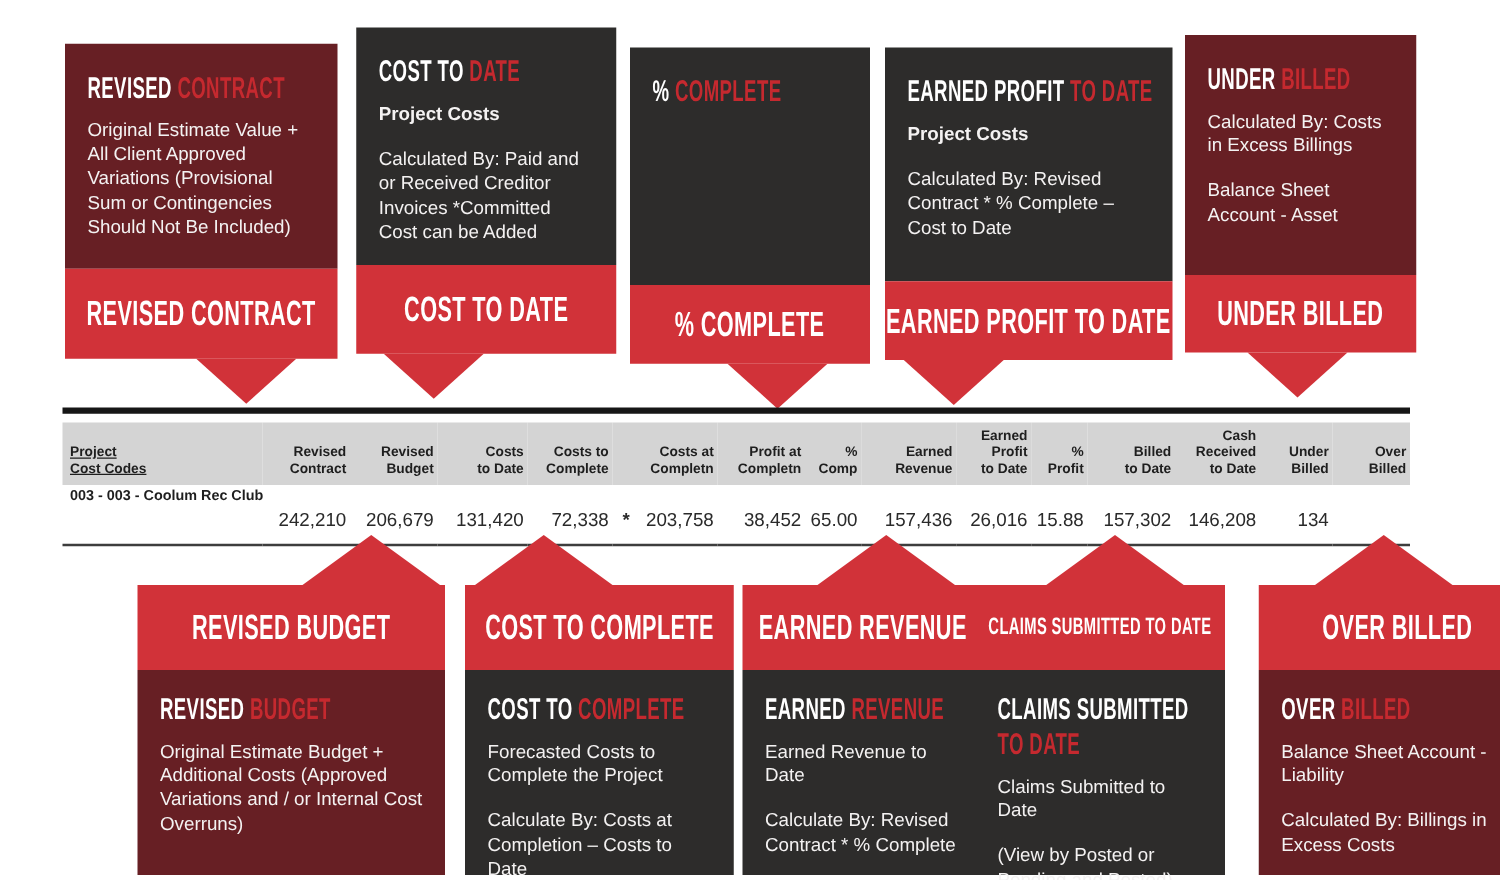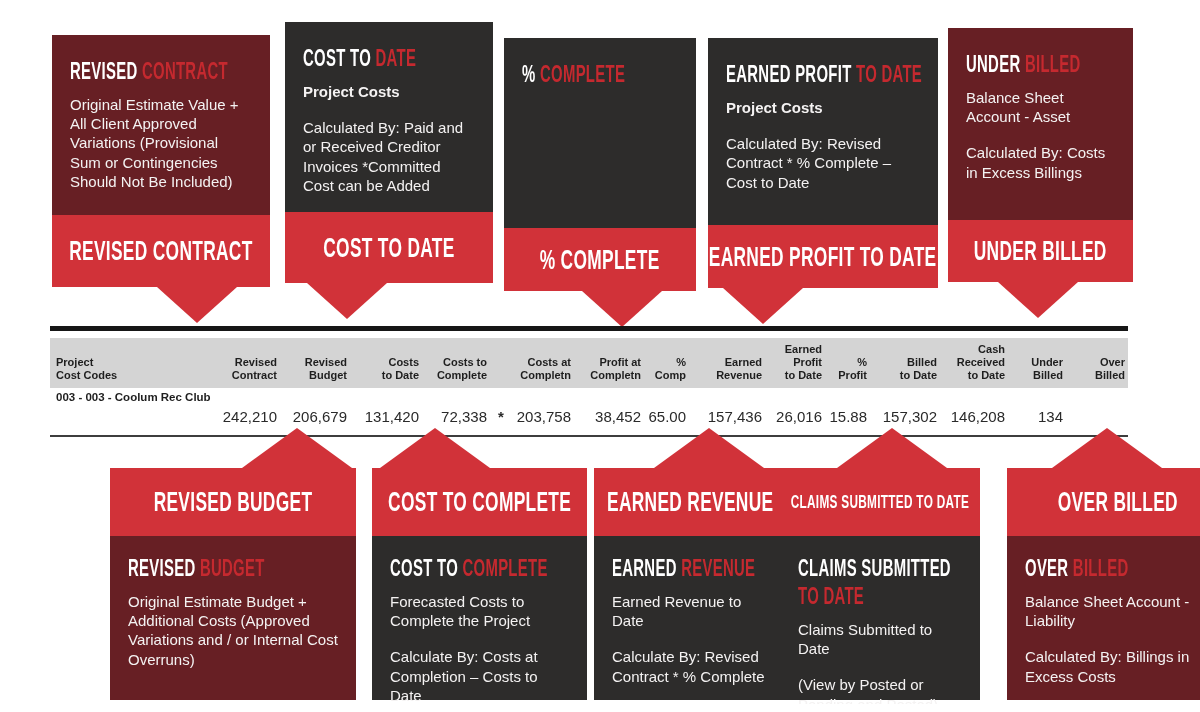--- a/index.html
+++ b/index.html
@@ -74,21 +74,21 @@
   #table-wrap{position:absolute;left:18px;top:326px;width:1078px;}
   #top-bar{height:5px;background:#161616;margin-bottom:7px;}
   table.wip{
     width:1078px;border-collapse:collapse;table-layout:fixed;
     font-size:11px;color:#1e1e1e;
   }
   table.wip th{
     background:var(--header-bg);font-weight:bold;vertical-align:bottom;
     text-align:right;padding:5px 3px 5px 3px;white-space:pre-line;line-height:1.2;
   }
-  table.wip th.first{text-align:left;padding-left:6px;}
+  table.wip th.first{text-align:left;padding-left:6px;text-decoration:underline;}
   tr.group td{font-weight:bold;font-size:11.5px;text-align:left;padding:3px 0 2px 6px;}
   tr.data td{
     text-align:right;padding:3px 3px 10px 3px;font-size:15px;color:#2a2a2a;
     border-bottom:2px solid #3d3d3d;
   }
   tr.data td.star{text-align:center;font-weight:bold;}
 </style>
 </head>
 <body>
 
@@ -135,22 +135,22 @@
     </div>
     <div class="banner">
       <span class="banner-inner">EARNED PROFIT TO DATE</span>
       <span class="arrow-down"></span>
     </div>
   </div>
 
   <div class="callout top t5 theme-maroon">
     <div class="panel">
       <div class="title"><span class="title-inner"><span class="t-white">UNDER </span><span class="t-red">BILLED</span></span></div>
+      <p class="body">Calculated By: Costs in Excess Billings</p>
       <p class="body">Balance Sheet Account - Asset</p>
-      <p class="body">Calculated By: Costs in Excess Billings</p>
     </div>
     <div class="banner">
       <span class="banner-inner">UNDER BILLED</span>
       <span class="arrow-down"></span>
     </div>
   </div>
 
   <div id="table-wrap">
     <div id="top-bar"></div>
     <table class="wip">

